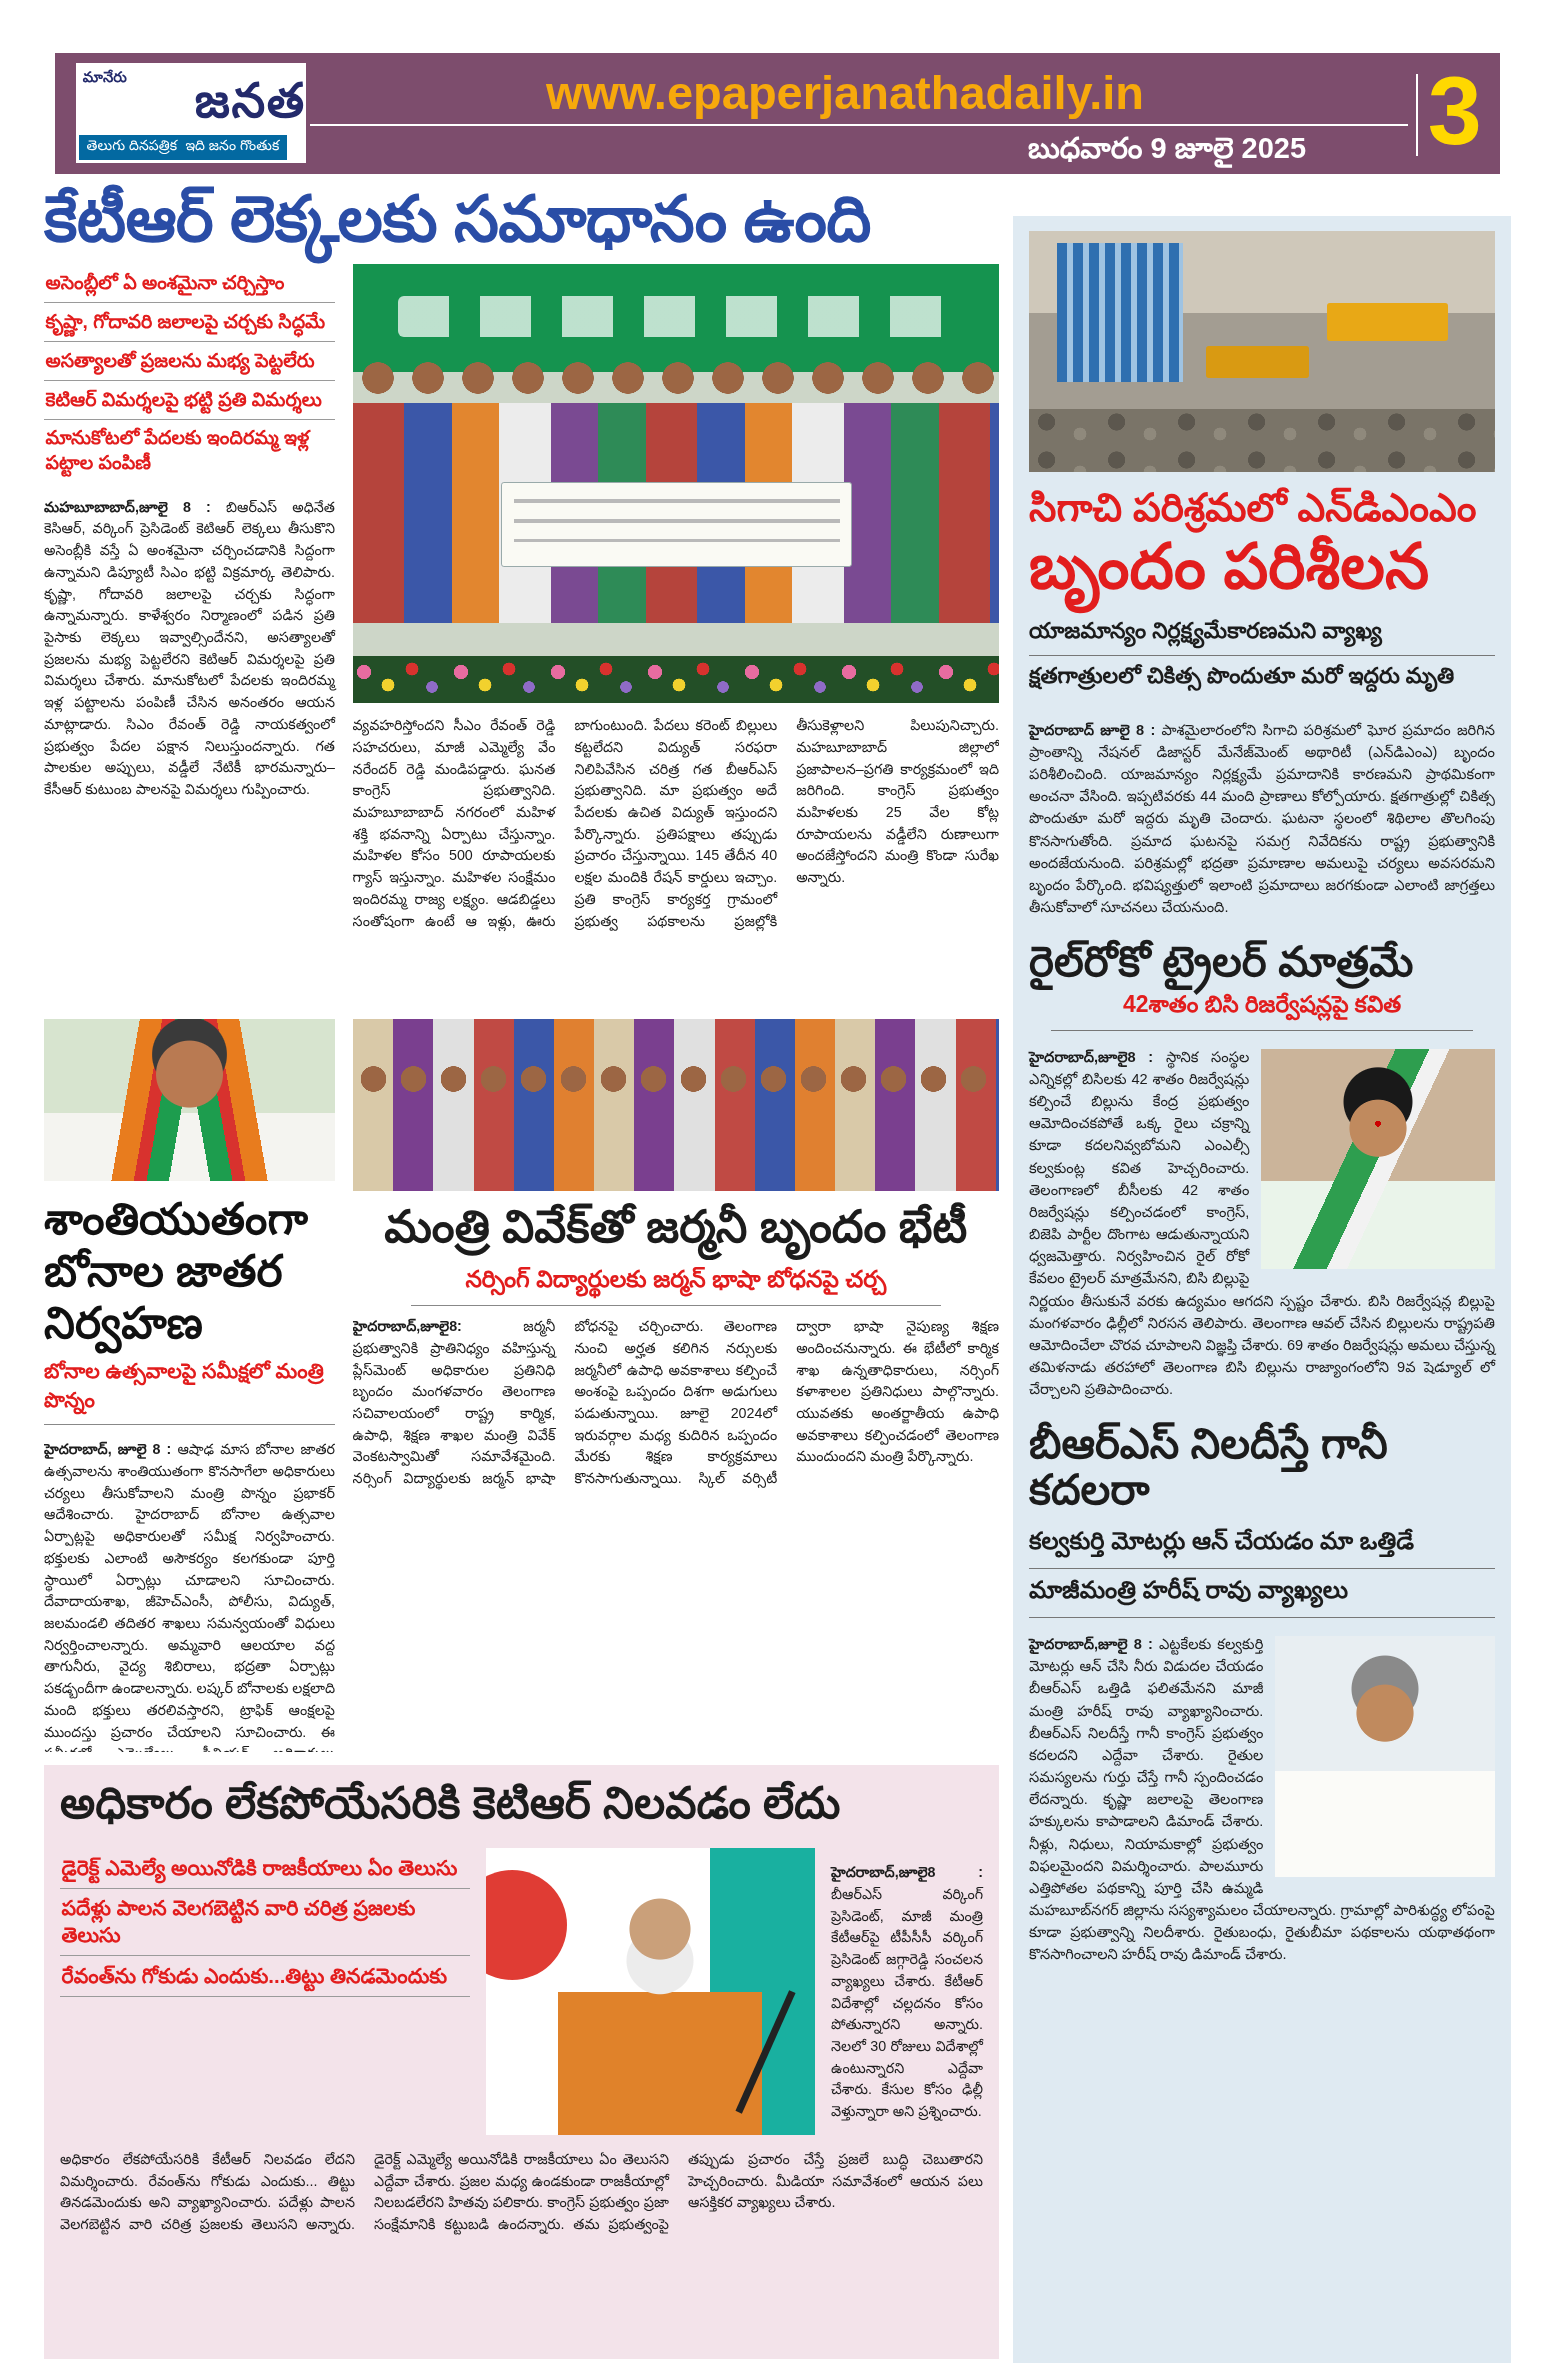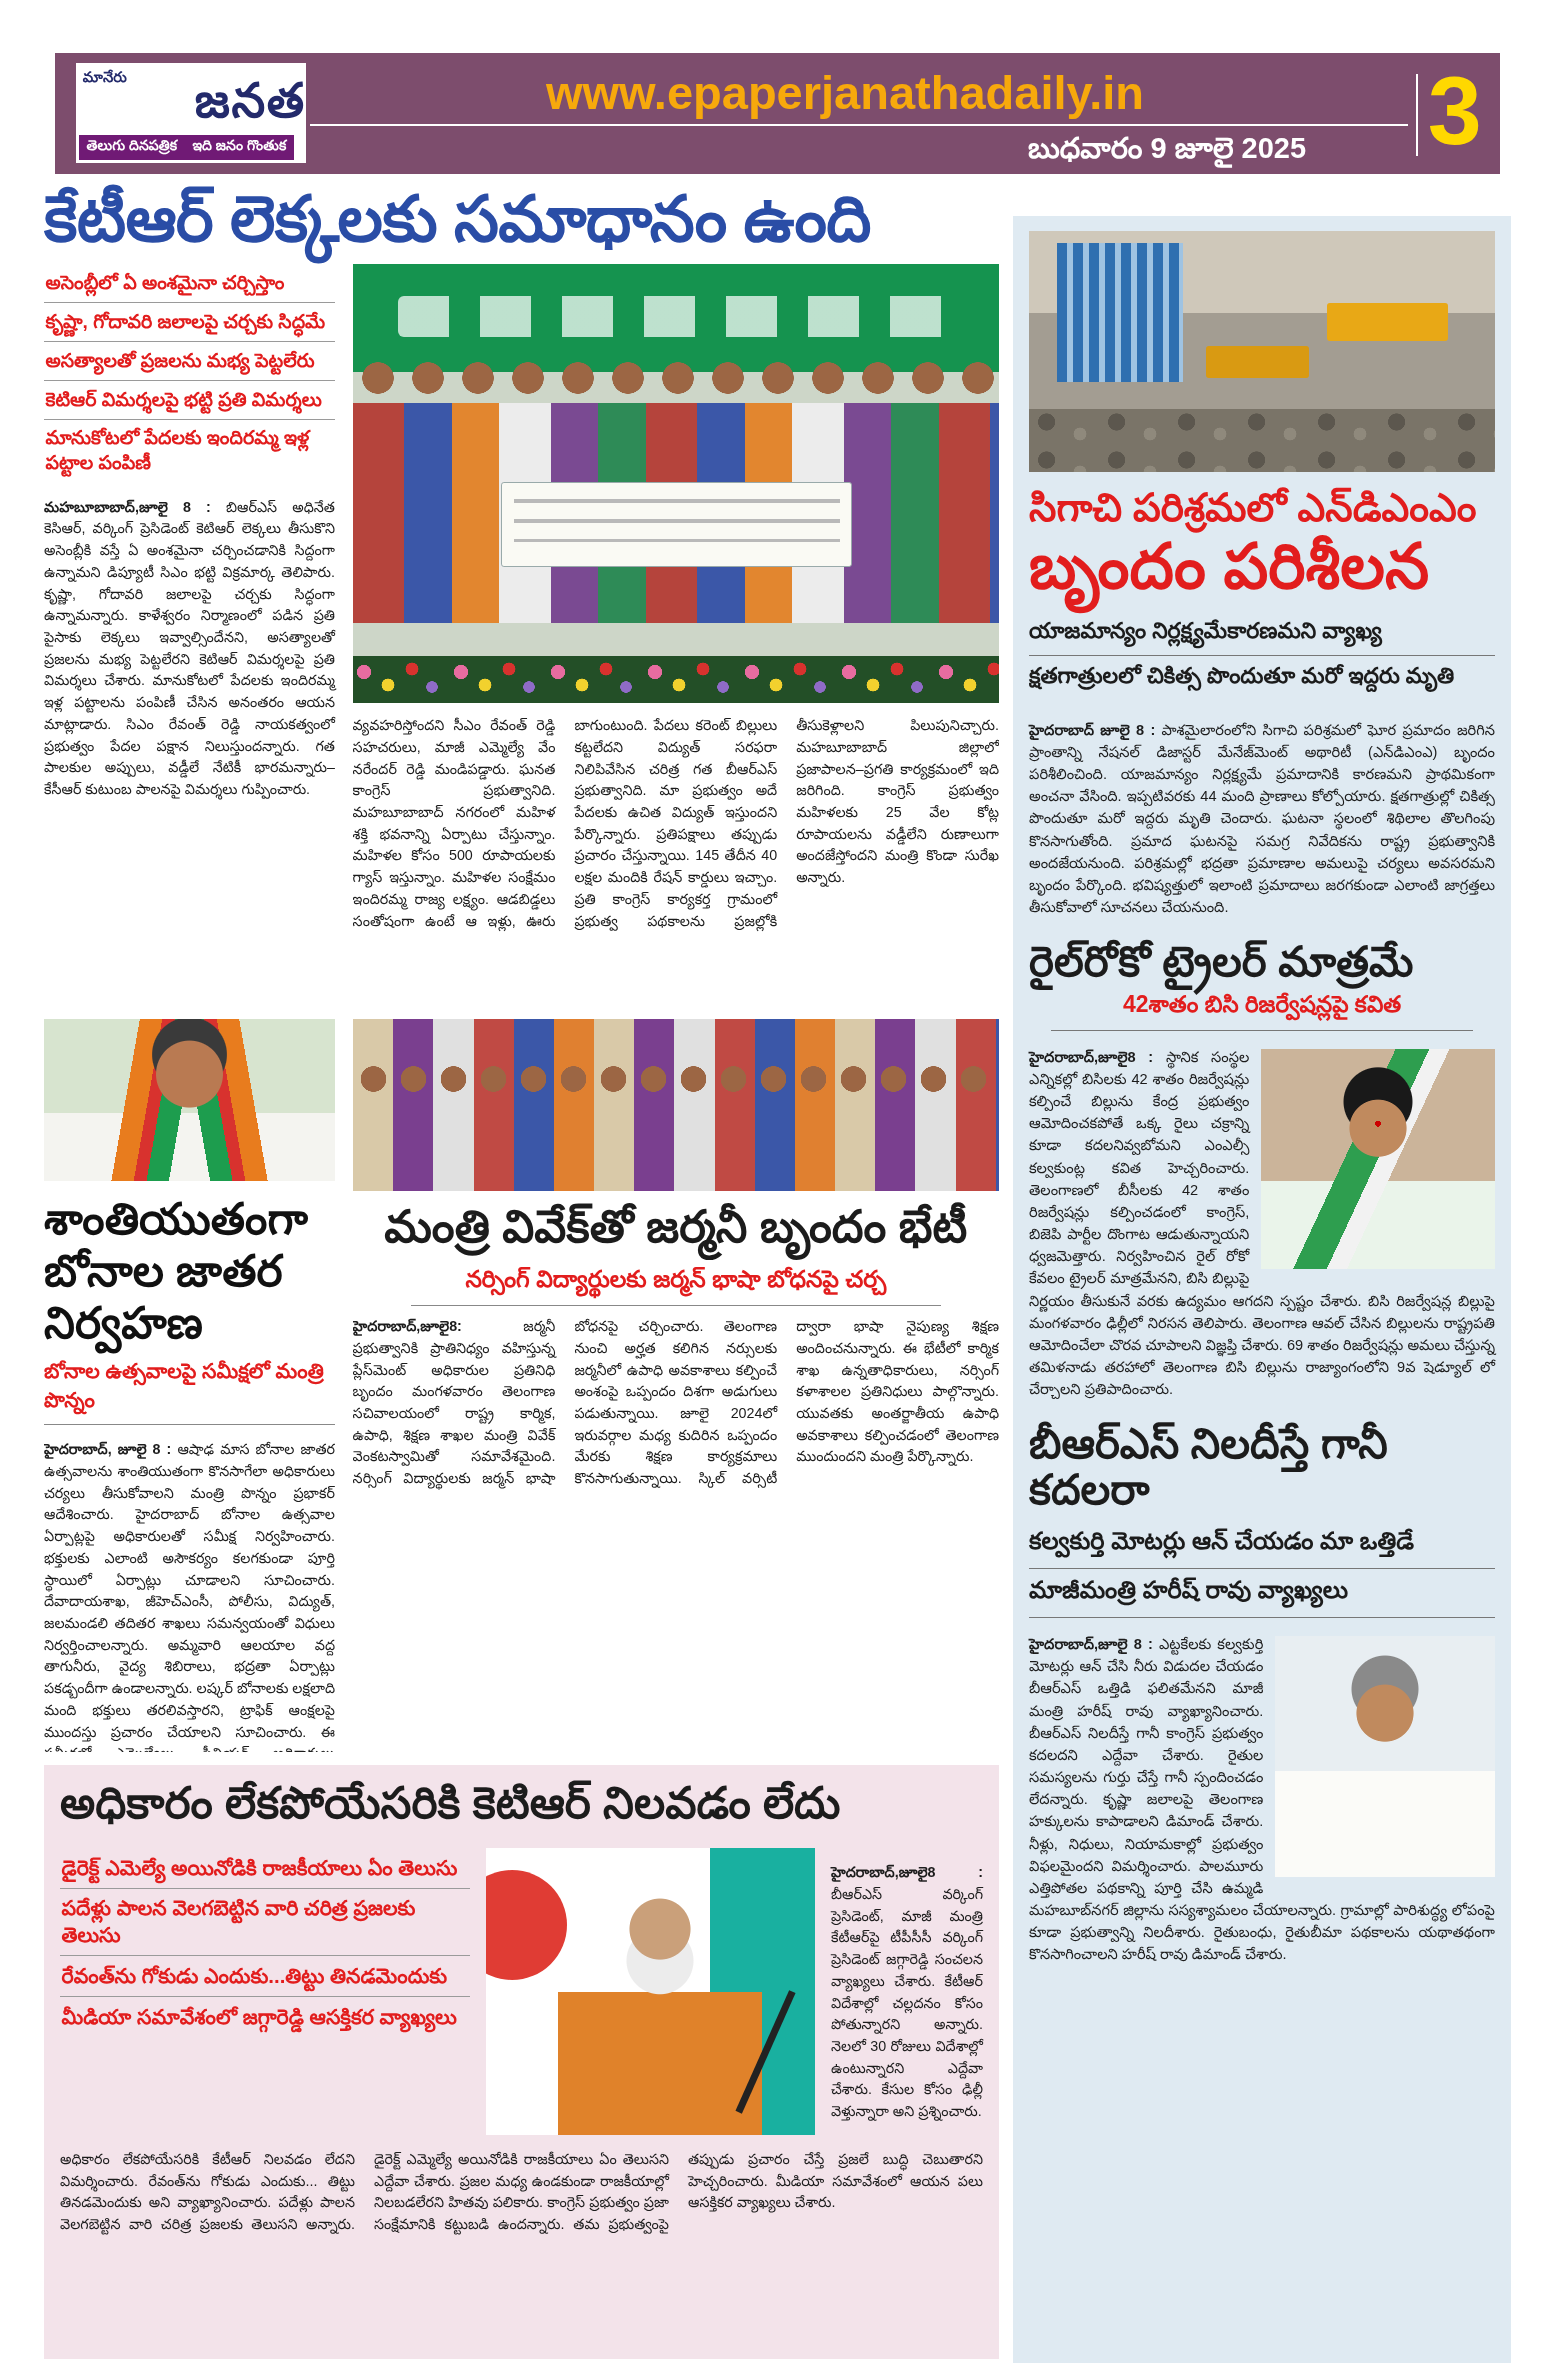--- a/index.html
+++ b/index.html
@@ -3,22 +3,22 @@
 <meta charset="utf-8">
 <style>
   html,body{margin:0;padding:0;}
   body{position:relative;width:1556px;height:2377px;background:#fff;overflow:hidden;
        font-family:"Liberation Sans","DejaVu Sans",sans-serif;color:#1c1c1c;}
   
   .header{position:absolute;left:55px;top:53px;width:1445px;height:121px;background:#7d4d6d;}
   .logo{position:absolute;left:20.5px;top:10.2px;width:230px;height:100px;background:#fff;overflow:hidden;}
   .logo-top{position:absolute;left:7.3px;top:5.9px;font-size:14.6px;font-weight:bold;color:#232a6b;}
   .logo-title{position:absolute;left:0;top:10.2px;width:100%;text-align:right;font-size:48px;font-weight:bold;color:#232a6b;letter-spacing:1.5px;}
-  .logo-strip{position:absolute;left:3.7px;right:12px;bottom:3.7px;height:25px;background:#701a75;color:#fff;
-              display:flex;justify-content:space-between;align-items:center;padding:0 7.3px;font-size:14px;font-weight:bold;}
+  .logo-strip{position:absolute;left:3.7px;right:19px;bottom:3.7px;height:25px;background:#0369a1;color:#fff;
+              display:flex;justify-content:space-between;align-items:center;padding:0 7.3px;font-size:14px;font-weight:normal;}
   .url{position:absolute;left:278px;top:11.7px;width:1024px;text-align:center;font-size:47px;font-weight:bold;color:#f7a90c;}
   .hline{position:absolute;left:255px;top:71px;width:1098px;height:2.2px;background:#fff;}
   .date{position:absolute;left:878px;top:79px;width:468px;text-align:center;font-size:29px;font-weight:bold;color:#fff;}
   .vline{position:absolute;right:82px;top:20.5px;width:2.2px;height:82px;background:#fff;}
   .pagenum{position:absolute;right:10.2px;top:1.5px;width:70px;text-align:center;font-size:97px;font-weight:bold;color:#ffd800;line-height:1.15;}
   
   .bcopy{font-size:14.3px;line-height:1.52;text-align:justify;color:#1c1c1c;}
   .dl{font-weight:bold;}
   .subhead-red{color:#e21d1d;font-size:19px;font-weight:bold;padding:6.6px 1.5px;border-bottom:1.5px solid #9a9a9a;line-height:1.3;}
   .nb{border-bottom:none;}
@@ -186,21 +186,20 @@
   </div>
 </div>
 
 <div class="pink">
   <div class="jagga-headline">అధికారం లేకపోయేసరికి కెటిఆర్ నిలవడం లేదు</div>
   <div class="pink-row">
     <div>
       <div class="subhead-red">డైరెక్ట్ ఎమెల్యే అయినోడికి రాజకీయాలు ఏం తెలుసు</div>
       <div class="subhead-red">పదేళ్లు పాలన వెలగబెట్టిన వారి చరిత్ర ప్రజలకు తెలుసు</div>
       <div class="subhead-red">రేవంత్‌ను గోకుడు ఎందుకు...తిట్టు తినడమెందుకు</div>
-      <div class="subhead-red nb">మీడియా సమావేశంలో జగ్గారెడ్డి ఆసక్తికర వ్యాఖ్యలు</div>
     </div>
     <div class="jagga-photo">
       <div class="jp-circle"></div>
       <div class="jp-man"></div>
       <div class="jp-mic"></div>
     </div>
     <p class="bcopy">
       <span class="dl">హైదరాబాద్,జూలై8 :</span>
       <span>బీఆర్ఎస్ వర్కింగ్ ప్రెసిడెంట్, మాజీ మంత్రి కేటీఆర్‌పై టీపీసీసీ వర్కింగ్ ప్రెసిడెంట్ జగ్గారెడ్డి సంచలన వ్యాఖ్యలు చేశారు. కేటీఆర్ విదేశాల్లో చల్లదనం కోసం పోతున్నారని అన్నారు. నెలలో 30 రోజులు విదేశాల్లో ఉంటున్నారని ఎద్దేవా చేశారు. కేసుల కోసం ఢిల్లీ వెళ్తున్నారా అని ప్రశ్నించారు.</span>
     </p>

